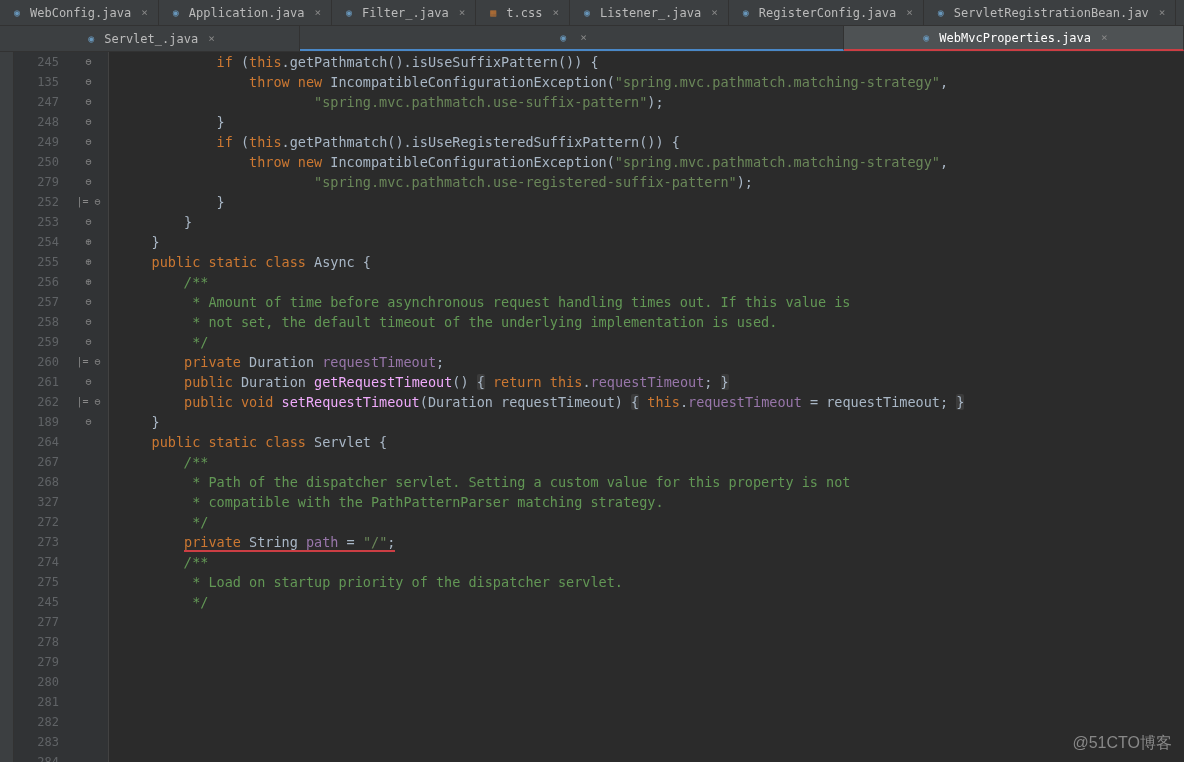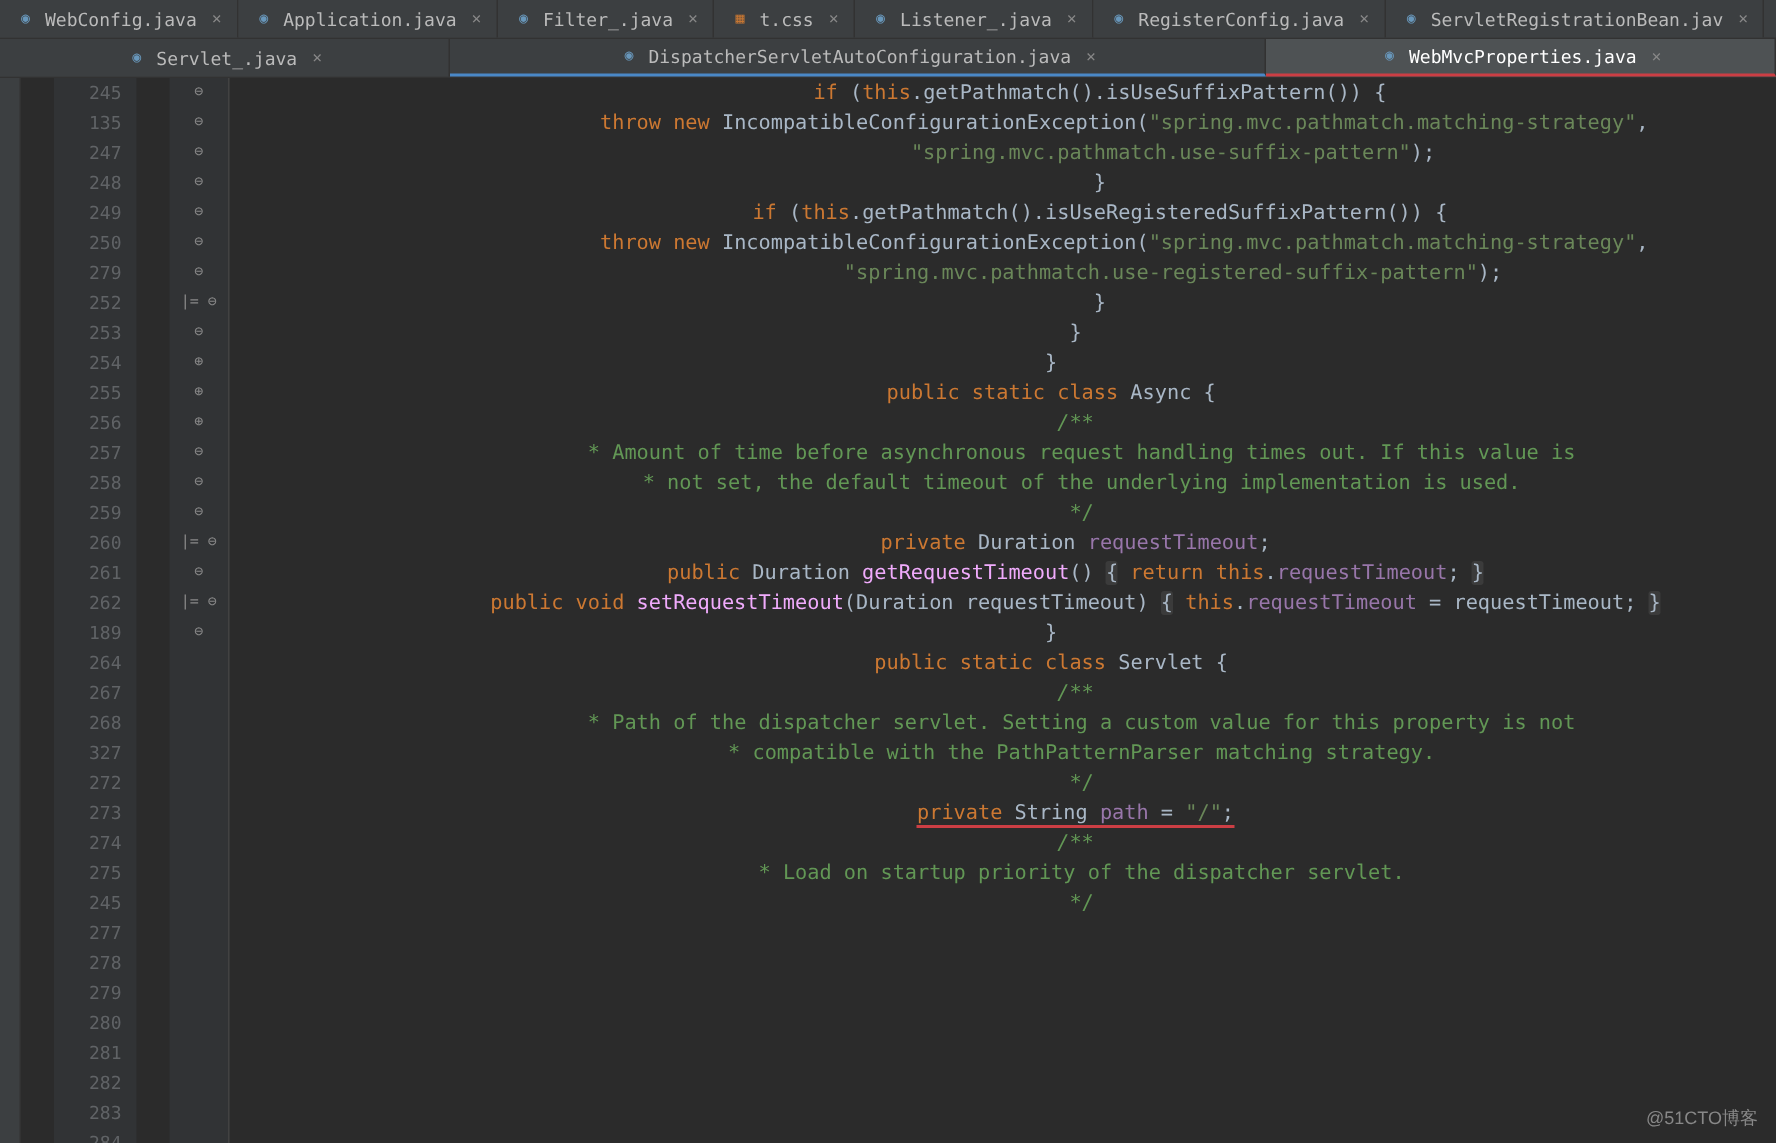--- a/index.html
+++ b/index.html
@@ -61,21 +61,20 @@
 .tab.underlined {
   border-bottom: 2px solid #cc3e44;
 }
 .tab.underlined-blue {
   border-bottom: 2px solid #4a88c7;
 }
 .editor {
   display: flex;
   height: calc(100% - 52px);
   background: #2b2b2b;
-  gap: 22px;
 }
 .gutter {
   width: 55px;
   background: #313335;
   color: #606366;
   text-align: right;
   padding-right: 10px;
   font-size: 12px;
   line-height: 20px;
   user-select: none;
@@ -92,37 +91,36 @@
   user-select: none;
   flex-shrink: 0;
 }
 .code {
   flex: 1;
   padding-left: 10px;
   line-height: 20px;
   white-space: pre;
   font-size: 13.5px;
   overflow: hidden;
-  text-align: center;
 }
 .kw { color: #cc7832; }
 .str { color: #6a8759; }
 .com { color: #629755; }
 .com-mark { color: #629755; font-style: italic; }
 .field { color: #9876aa; }
 .method { color: #f0abfc; }
 .this { color: #cc7832; }
 .fold-bg { background: #3b3b3b; border-radius: 2px; }
 .underline-red { border-bottom: 2px solid #cc3e44; }
 .watermark {
   position: absolute;
   bottom: 8px;
   right: 12px;
   color: #888;
-  font-size: 12px;
+  font-size: 16px;
   font-family: sans-serif;
   text-align: right;
 }
 .left-strip {
   width: 14px;
   background: #3c3f41;
   flex-shrink: 0;
   border-right: 1px solid #323232;
 }
 .fold-mark { color: #888; }
@@ -168,21 +166,20 @@
     </div>
   </div>
 <div class="tab-row" id="tabrow2">
     <div class="tab" style="flex: 0 0 300px; justify-content: center;">
       <span class="icon-java">◉</span>
       <span>Servlet_.java</span>
       <span class="close">×</span>
     </div>
     <div class="tab underlined-blue" style="flex: 1 1 0%; justify-content: center;">
       <span class="icon-java">◉</span>
-      <span>DispatcherServletAutoConfiguration.java</span>
       <span class="close">×</span>
     </div>
     <div class="tab active underlined" style="flex: 0 0 340px; justify-content: center;">
       <span class="icon-java">◉</span>
       <span>WebMvcProperties.java</span>
       <span class="close">×</span>
     </div>
   </div>
 
 <div class="editor">

